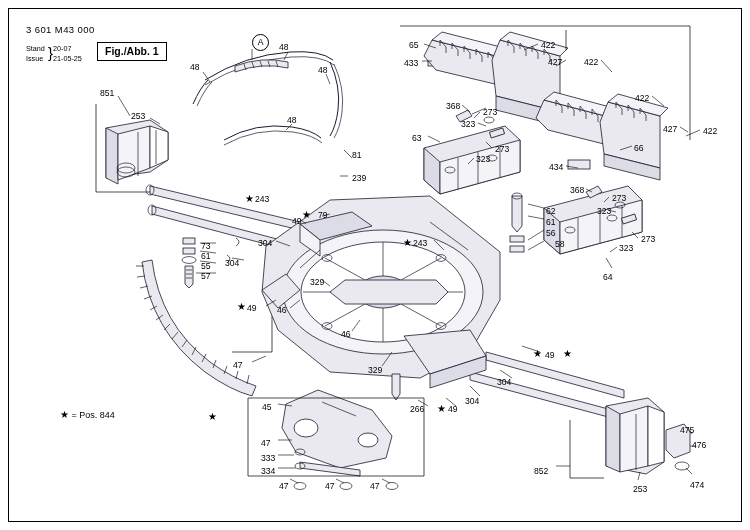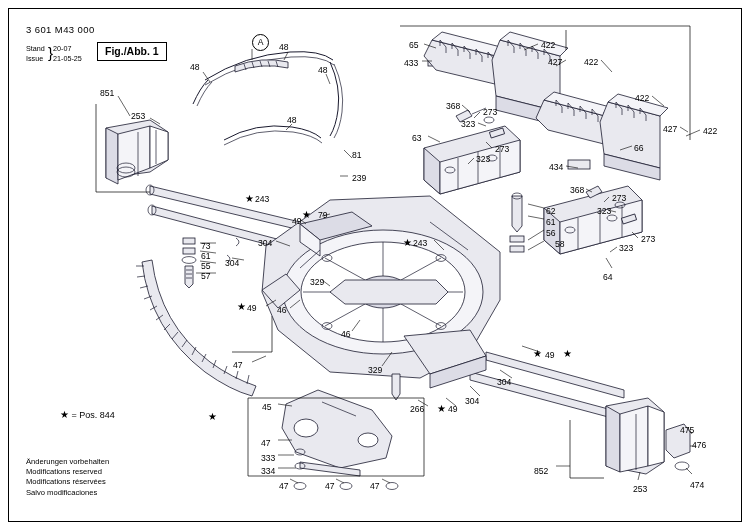--- a/index.html
+++ b/index.html
@@ -87,26 +87,20 @@
   </div>
   <div class="hdr-brace">}</div>
 
   <div class="fig-box">Fig./Abb. 1</div>
 
   <div class="poslegend">
     <span class="star">★</span>
     <span>= Pos. 844</span>
   </div>
 
-  <div class="footer">
-    <div>Änderungen vorbehalten</div>
-    <div>Modifications reserved</div>
-    <div>Modifications réservées</div>
-    <div>Salvo modificaciones</div>
-  </div>
 
   <div class="circleA" style="left:252px;top:34px;">A</div>
 
   <svg id="art" viewBox="0 0 750 530">
 
     <g>
       <path class="st" d="M205,80 Q245,55 290,52 Q320,50 333,60"></path>
       <path class="st-thin" d="M205,85 Q246,60 291,57 Q321,55 334,65"></path>
       <path class="st" d="M193,104 Q200,88 208,80"></path>
       <path class="st-thin" d="M197,106 Q204,90 212,82"></path>

